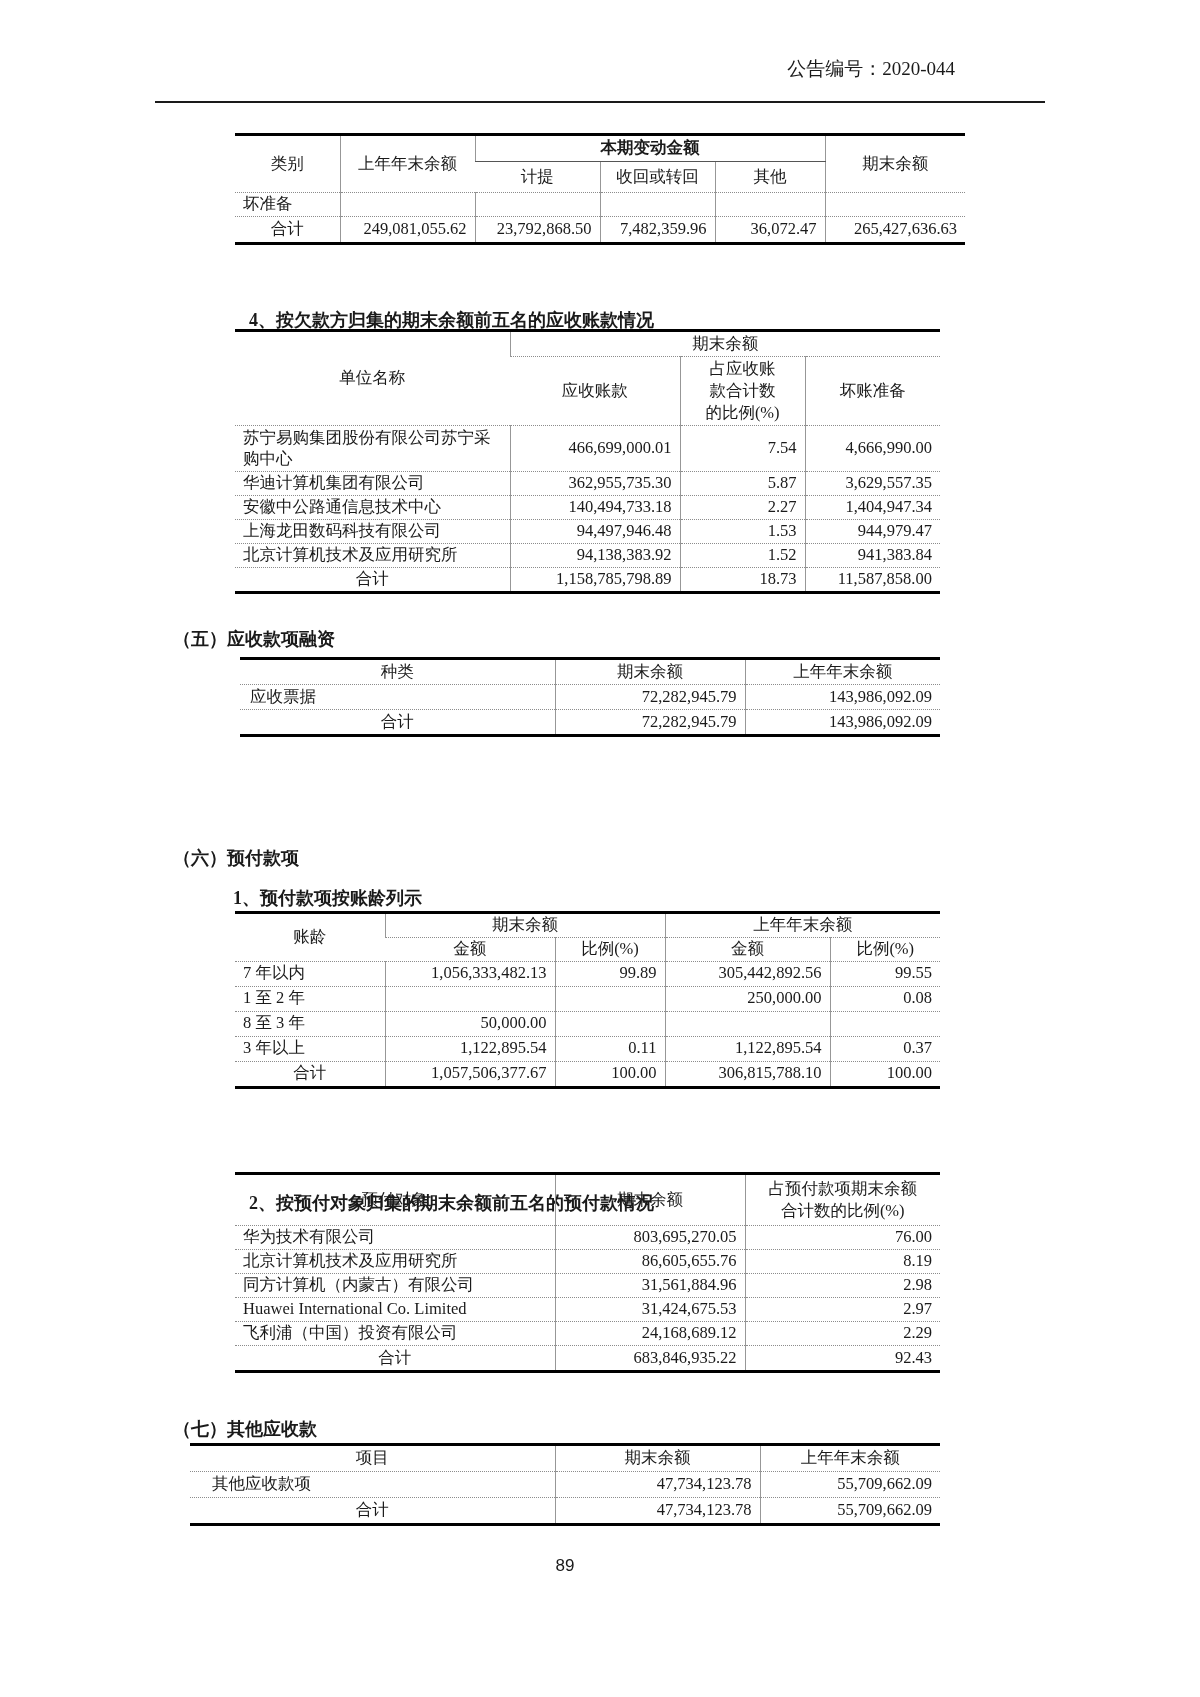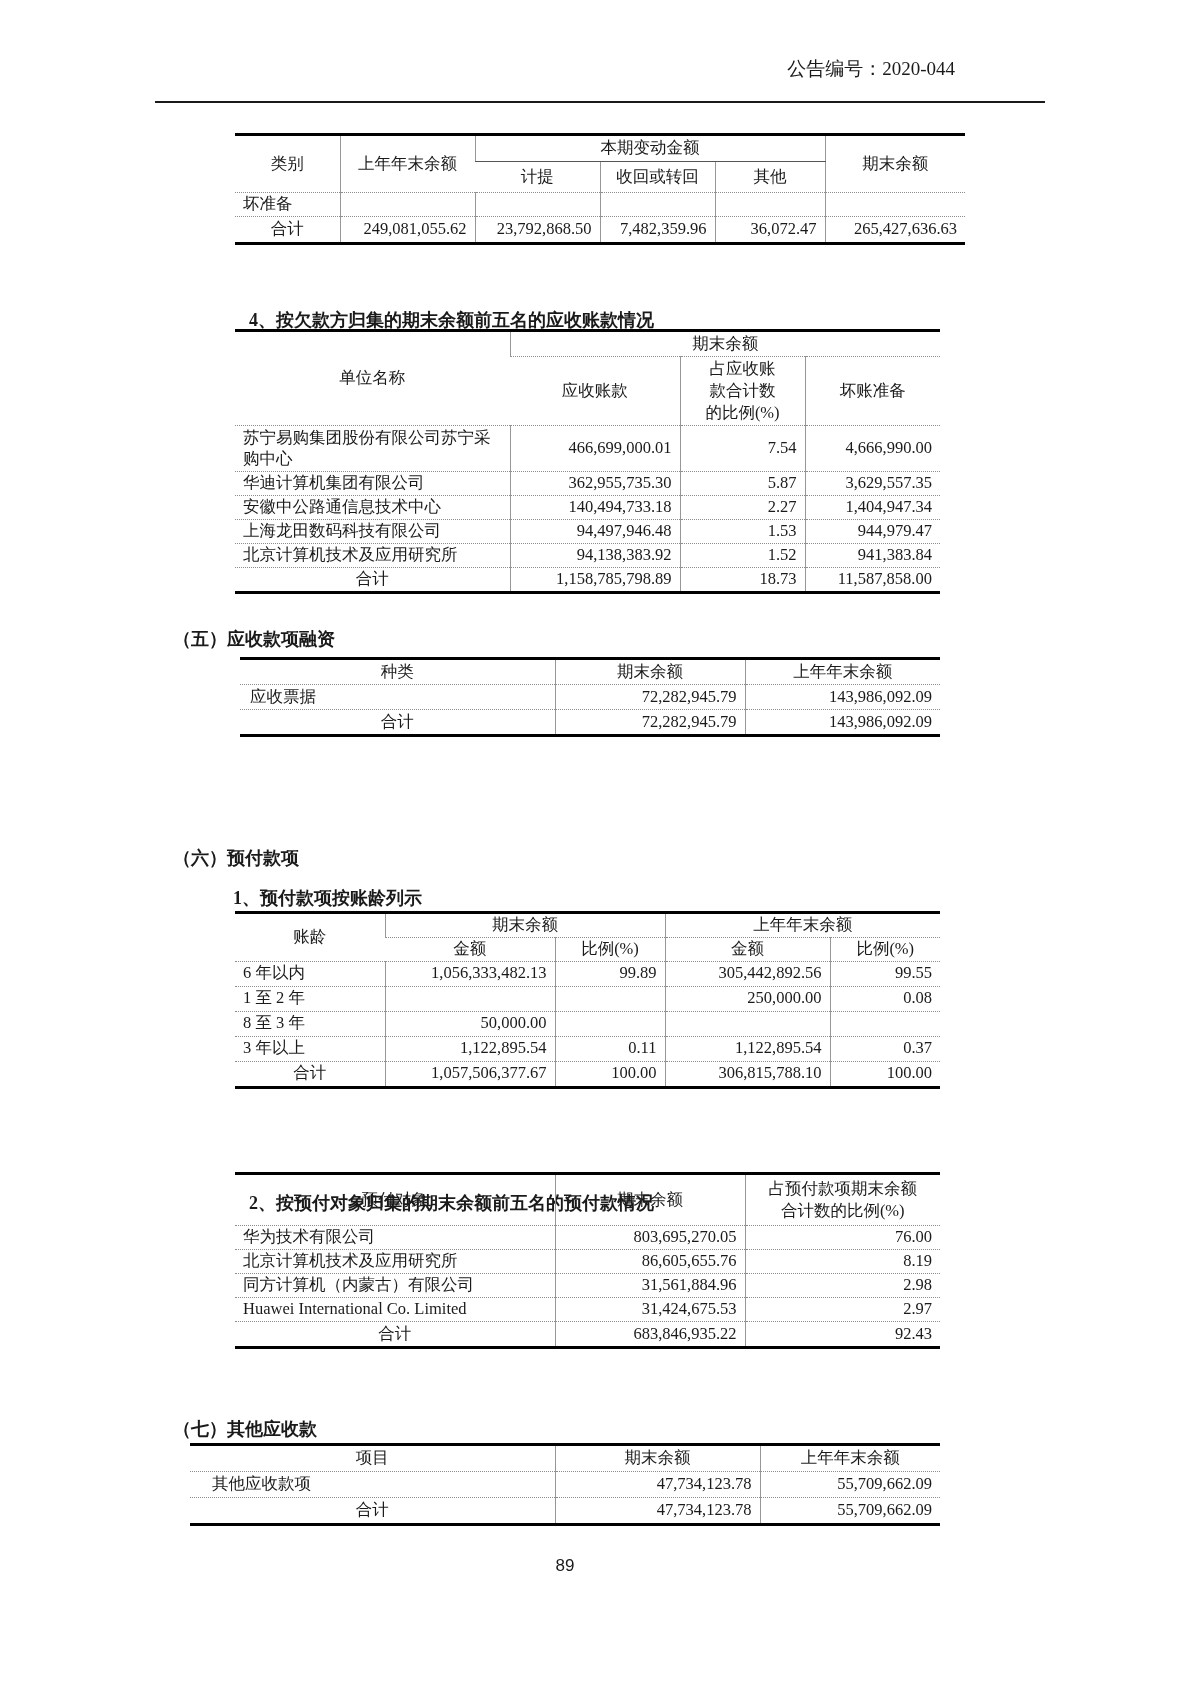--- a/index.html
+++ b/index.html
@@ -34,21 +34,21 @@
     vertical-align:middle;
     overflow:hidden;
     line-height:1.25;
   }
   .doc-table td + td{ border-left:1px solid #979797; }
   .doc-table tr:last-child td{ border-bottom:none; }
   .hd{ text-align:center; }
   .num{ text-align:right; }
   .lbl{ text-align:left; padding-left:14px; }
   .ctr{ text-align:center; }
-  .sb{ border-bottom:1px solid #555 !important; }
+  .sb{ border-bottom:1px solid #555 !important;font-weight:bold; }
   .stack span{ display:block; line-height:22px; }
   .page-num{
     position:absolute; top:1556px; left:0; width:1130px;
     text-align:center; font-size:17px;
     font-family:"Liberation Sans","DejaVu Sans",sans-serif;
   }
 </style>
 </head>
 <body>
 
@@ -200,21 +200,21 @@
       <td class="hd" colspan="2">期末余额</td>
       <td class="hd" colspan="2">上年年末余额</td>
     </tr>
     <tr style="height:24px">
       <td class="hd">金额</td>
       <td class="hd">比例(%)</td>
       <td class="hd">金额</td>
       <td class="hd">比例(%)</td>
     </tr>
     <tr style="height:25px">
-      <td class="lbl">6 年以内</td>
+      <td class="lbl">7 年以内</td>
       <td class="num">1,056,333,482.13</td>
       <td class="num">99.89</td>
       <td class="num">305,442,892.56</td>
       <td class="num">99.55</td>
     </tr>
     <tr style="height:25px">
       <td class="lbl">1 至 2 年</td>
       <td class="num"></td>
       <td class="num"></td>
       <td class="num">250,000.00</td>
@@ -273,20 +273,25 @@
     <tr style="height:24px">
       <td class="lbl">同方计算机（内蒙古）有限公司</td>
       <td class="num">31,561,884.96</td>
       <td class="num">2.98</td>
     </tr>
     <tr style="height:24px">
       <td class="lbl">Huawei International Co. Limited</td>
       <td class="num">31,424,675.53</td>
       <td class="num">2.97</td>
     </tr>
+    <tr style="height:24px">
+      <td class="lbl">飞利浦（中国）投资有限公司</td>
+      <td class="num">24,168,689.12</td>
+      <td class="num">2.29</td>
+    </tr>
     <tr style="height:26px">
       <td class="ctr">合计</td>
       <td class="num">683,846,935.22</td>
       <td class="num">92.43</td>
     </tr>
   </tbody>
     </table>
 
   <div class="sec-title" style="top:1417px; left:173px;">（七）其他应收款</div>
   <table class="doc-table" style="top:1443px; left:190px; width:750px;">

